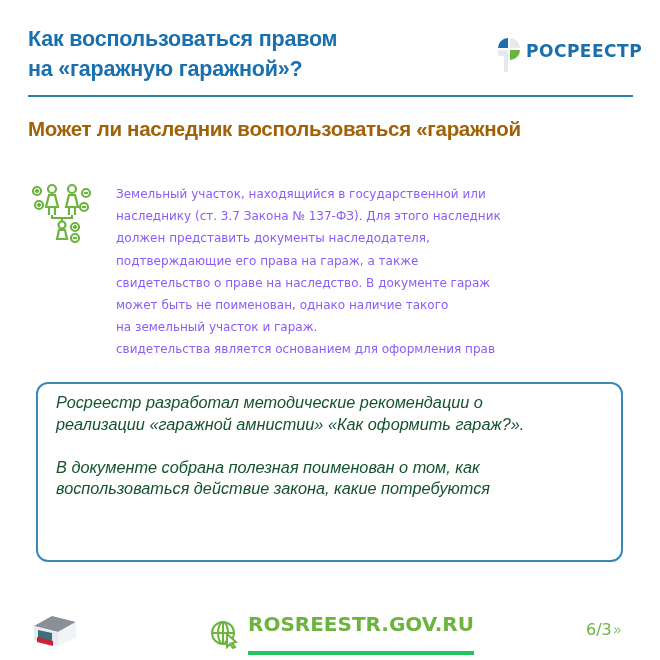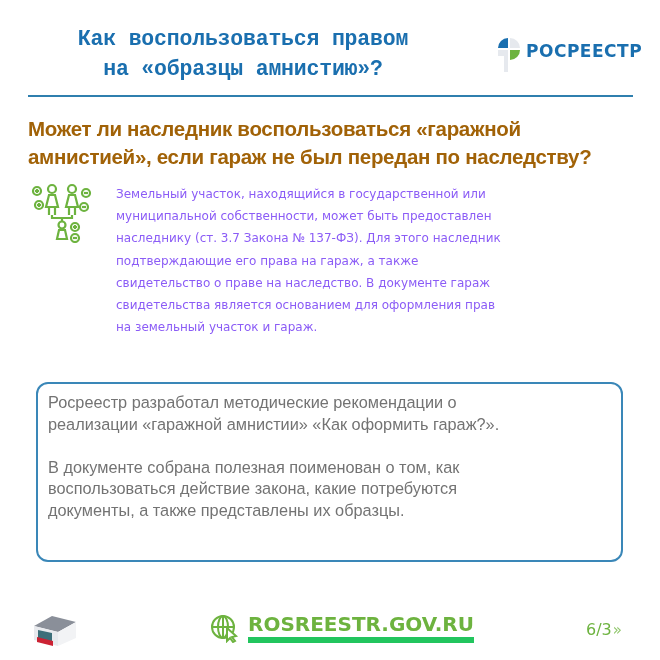--- a/index.html
+++ b/index.html
@@ -2,22 +2,22 @@
 <html><head>
 <meta charset="utf-8">
 <style>
   html, body { margin: 0; padding: 0; }
   body {
     width: 660px; height: 660px; background: #ffffff; position: relative; overflow: hidden;
     font-family: "Liberation Sans", sans-serif;
   }
   .title {
     position: absolute; left: 28px; top: 24px; width: 430px;
-    font-family: Liberation Mono, monospace; font-weight: bold;
-    font-size: 21.5px; line-height: 30px; color: #1a6faf; letter-spacing: -0.2px; text-align: center;
+    font-family: Liberation Sans, sans-serif; font-weight: bold;
+    font-size: 21.5px; line-height: 30px; color: #1a6faf; letter-spacing: -0.2px;
   }
   .title div { white-space: nowrap; }
   .logo { position: absolute; left: 496px; top: 36px; display: flex; align-items: center; }
   .logo svg { width: 26px; height: 38px; }
   .logo-text {
     margin-left: 4px; font-family: "DejaVu Sans", sans-serif; font-weight: bold;
     font-size: 17px; color: #1a6faf; letter-spacing: 0.5px; margin-top: -8px;
   }
   .divider { position: absolute; left: 28px; top: 95px; width: 605px; height: 2px; background: #2f7fae; }
   .question {
@@ -30,61 +30,60 @@
   .answer {
     position: absolute; left: 116px; top: 183px; width: 530px;
     font-family: "DejaVu Sans", sans-serif; font-size: 12px; line-height: 22.2px; color: #8b5cf6;
   }
   .answer div { white-space: nowrap; }
   .info-box {
     position: absolute; left: 36px; top: 382px; width: 587px; height: 180px;
     border: 2px solid #3a87b8; border-radius: 12px; box-sizing: border-box;
   }
   .info-text {
-    position: absolute; left: 48px; top: 392px; width: 570px;
-    font-family: "Liberation Sans", sans-serif; font-size: 16.3px; line-height: 21.5px; color: #737373;
+    position: absolute; left: 56px; top: 392px; width: 570px;
+    font-family: "Liberation Sans", sans-serif; font-size: 16.3px; line-height: 21.5px; color: #14532d; font-style: italic;
   }
   .info-text div { white-space: nowrap; }
   .info-text .gap { height: 21.5px; }
   .garage-icon { position: absolute; left: 30px; top: 612px; width: 50px; height: 36px; }
   .site-link { position: absolute; left: 210px; top: 612px; display: flex; align-items: center; text-decoration: none; }
   .site-link svg { width: 30px; height: 30px; }
   .site-text {
     margin-left: 8px; font-family: "DejaVu Sans", sans-serif; font-weight: bold;
-    font-size: 20px; color: #6db33f; border-bottom: 6px solid #22c55e; padding-bottom: 1px;
+    font-size: 20px; color: #6db33f; border-bottom: 4px solid #22c55e; padding-bottom: 15px;
   }
   .page-counter {
     position: absolute; left: 586px; top: 620px; font-family: "DejaVu Sans", sans-serif;
     font-size: 16px; color: #6db33f;
   }
   .page-counter .chev { color: #8fc66a; font-size: 15px; margin-left: 1px; }
 </style>
 </head>
 <body>
 
 <div class="title">
   <div>Как воспользоваться правом</div>
-  <div>на «образцы амнистию»?</div>
+  <div>на «гаражную гаражной»?</div>
 </div>
 
 <div class="logo">
   <svg viewBox="0 0 26 38">
     <path d="M12 2 A10 10 0 0 0 2 12 L12 12 Z" fill="#1a6faf"></path>
     <path d="M14 14 L24 14 A10 10 0 0 1 14 24 Z" fill="#6db33f"></path>
     <path d="M2 14 L12 14 L12 36 L8 36 L8 20 L2 20 Z" fill="#e6e9ee"></path>
     <path d="M14 2 A10 10 0 0 1 24 12 L14 12 Z" fill="#e6e9ee"></path>
   </svg>
   <span class="logo-text">РОСРЕЕСТР</span>
 </div>
 
 <div class="divider"></div>
 
 <div class="question">
   <div>Может ли наследник воспользоваться «гаражной</div>
-  <div>амнистией», если гараж не был передан по наследству?</div>
 </div>
 
 <svg class="family-icon" viewBox="0 0 64 60" fill="none" stroke="#6db33f" stroke-width="2.2">
   <circle cx="22" cy="6" r="4"></circle>
   <path d="M16 24 L19 12 L25 12 L28 24 Z"></path>
   <path d="M19 24 V32 M25 24 V32"></path>
   <circle cx="42" cy="6" r="4"></circle>
   <path d="M36 24 L39 12 L45 12 L48 24 Z"></path>
   <path d="M39 24 V32 M45 24 V32"></path>
   <path d="M22 32 V35 H42 V32 M32 35 V38"></path>
@@ -99,36 +98,36 @@
   <circle cx="54" cy="24" r="4"></circle>
     <path d="M52 24 H56"></path>
   <circle cx="45" cy="44" r="4"></circle>
     <path d="M43 44 H47 M45 42 V46"></path>
   <circle cx="45" cy="55" r="4"></circle>
     <path d="M43 55 H47"></path>
 </svg>
 
 <div class="answer">
   <div>Земельный участок, находящийся в государственной или</div>
-  <div>муниципальной собственности, может быть предоставлен</div>
   <div>наследнику (ст. 3.7 Закона № 137-ФЗ). Для этого наследник</div>
+  <div>должен представить документы наследодателя,</div>
   <div>подтверждающие его права на гараж, а также</div>
   <div>свидетельство о праве на наследство. В документе гараж</div>
+  <div>может быть не поименован, однако наличие такого</div>
+  <div>на земельный участок и гараж.</div>
   <div>свидетельства является основанием для оформления прав</div>
-  <div>на земельный участок и гараж.</div>
 </div>
 
 <div class="info-box"></div>
 <div class="info-text">
   <div>Росреестр разработал методические рекомендации о</div>
   <div>реализации «гаражной амнистии» «Как оформить гараж?».</div>
   <div class="gap"></div>
   <div>В документе собрана полезная поименован о том, как</div>
   <div>воспользоваться действие закона, какие потребуются</div>
-  <div>документы, а также представлены их образцы.</div>
 </div>
 
 <svg class="garage-icon" viewBox="0 0 50 36">
   <path d="M4 14 L22 4 L46 10 L28 20 Z" fill="#8a8f99"></path>
   <path d="M4 14 L28 20 L28 34 L4 28 Z" fill="#e8eaee"></path>
   <path d="M28 20 L46 10 L46 26 L28 34 Z" fill="#f2f3f5"></path>
   <path d="M8 18 L22 21 L22 31 L8 28 Z" fill="#3c6f7a"></path>
   <path d="M7 25 L23 29 L23 34 L7 30 Z" fill="#cc2233"></path>
 </svg>
 

